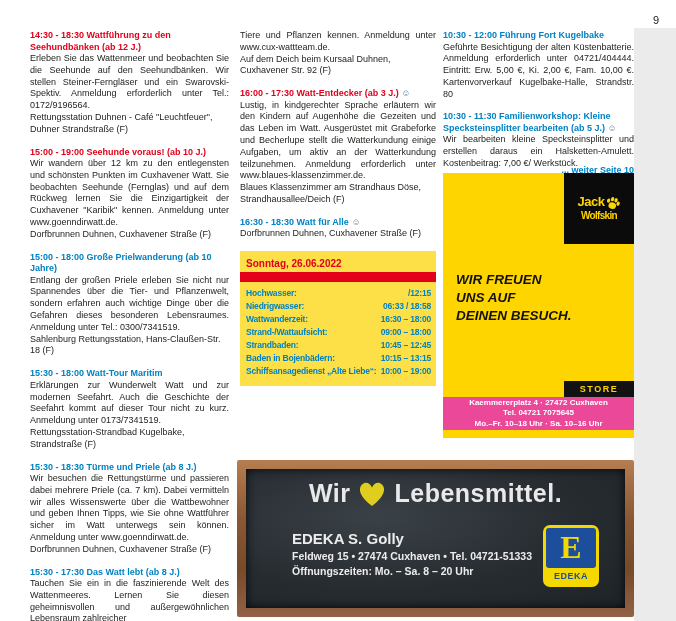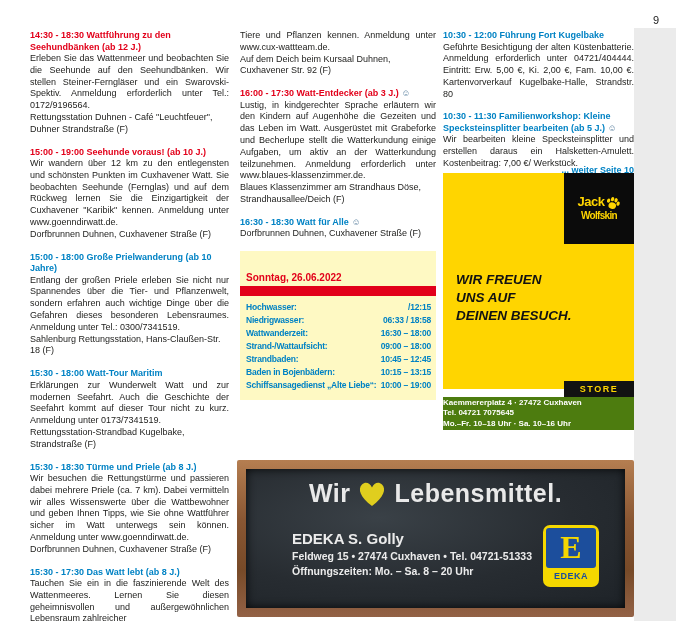--- a/index.html
+++ b/index.html
@@ -14,41 +14,41 @@
   #col3{left:443px;width:191px;}
 
   .block{margin-bottom:11px;}
   .btitle{font-weight:bold;font-size:9px;line-height:11.5px;}
   .red{color:#e2001a;}
   .blue{color:#0082c4;}
   .bbody{font-size:9px;line-height:11.8px;text-align:justify;}
   .bloc{font-size:9px;line-height:11.8px;}
   .smiley{color:#5c82a0;font-size:9px;}
 
-  .tide{margin-top:8px;background:#fef9c3;padding:20px 5px 8px 6px;}
+  .tide{margin-top:8px;background:#fde047;padding:6px 5px 8px 6px;}
   .tide-day{color:#e2001a;font-weight:bold;font-size:10px;line-height:13px;}
   .tide-bar{height:10px;background:#e2001a;margin:2px -5px 5px -6px;}
   .tide-row{display:flex;justify-content:space-between;font-weight:bold;font-size:8.5px;
             line-height:13px;color:#0082c4;letter-spacing:-0.2px;white-space:nowrap;}
 
   .more-row{text-align:right;margin-top:-11px;}
   .more-link{color:#0082c4;font-weight:bold;font-size:9px;cursor:pointer;}
 
   
-  .jw-ad{position:absolute;left:443px;top:173px;width:191px;height:216px;background:#ffd500;}
+  .jw-ad{position:absolute;left:443px;top:173px;width:191px;height:265px;background:#ffd500;}
   .jw-logo{position:absolute;top:0;right:0;width:70px;height:71px;background:#0b0b0b;color:#ffd500;
            display:flex;flex-direction:column;align-items:center;justify-content:center;font-weight:bold;}
   .jw-logo-row{display:flex;align-items:flex-start;gap:1px;font-size:13px;line-height:11px;letter-spacing:-0.5px;}
   .jw-logo-row2{font-size:10px;line-height:12px;letter-spacing:-0.7px;}
   .jw-headline{position:absolute;left:13px;top:98px;font-style:italic;font-weight:bold;
                font-size:13.5px;line-height:18px;color:#121212;}
   .jw-store{position:absolute;right:0;top:208px;width:70px;height:16px;background:#121212;color:#ffd500;
             font-weight:bold;font-size:9px;letter-spacing:1.5px;display:flex;align-items:center;justify-content:center;}
-  .jw-band{position:absolute;left:0;right:0;top:224px;height:33px;background:#4d7c0f;color:#ffffff;
-           font-weight:bold;font-size:8px;line-height:10.5px;text-align:left;
+  .jw-band{position:absolute;left:0;right:0;top:224px;height:33px;background:#ec4899;color:#ffffff;
+           font-weight:bold;font-size:8px;line-height:10.5px;text-align:center;
            display:flex;flex-direction:column;justify-content:center;}
 
   
   .edeka-ad{position:absolute;left:237px;top:460px;width:397px;height:157px;box-sizing:border-box;
             padding:9px;border-radius:2px;
             background:linear-gradient(180deg,#b57e51 0%,#8a5733 38%,#774a28 70%,#936246 100%);}
   .board{position:relative;width:100%;height:100%;
          background:radial-gradient(ellipse at 35% 35%, #3a4147 0%, #272c31 55%, #1e2328 100%);
          box-shadow:inset 0 0 10px rgba(0,0,0,.85);}
   .ed-headline{position:absolute;top:10px;left:0;right:0;display:flex;align-items:center;justify-content:center;

